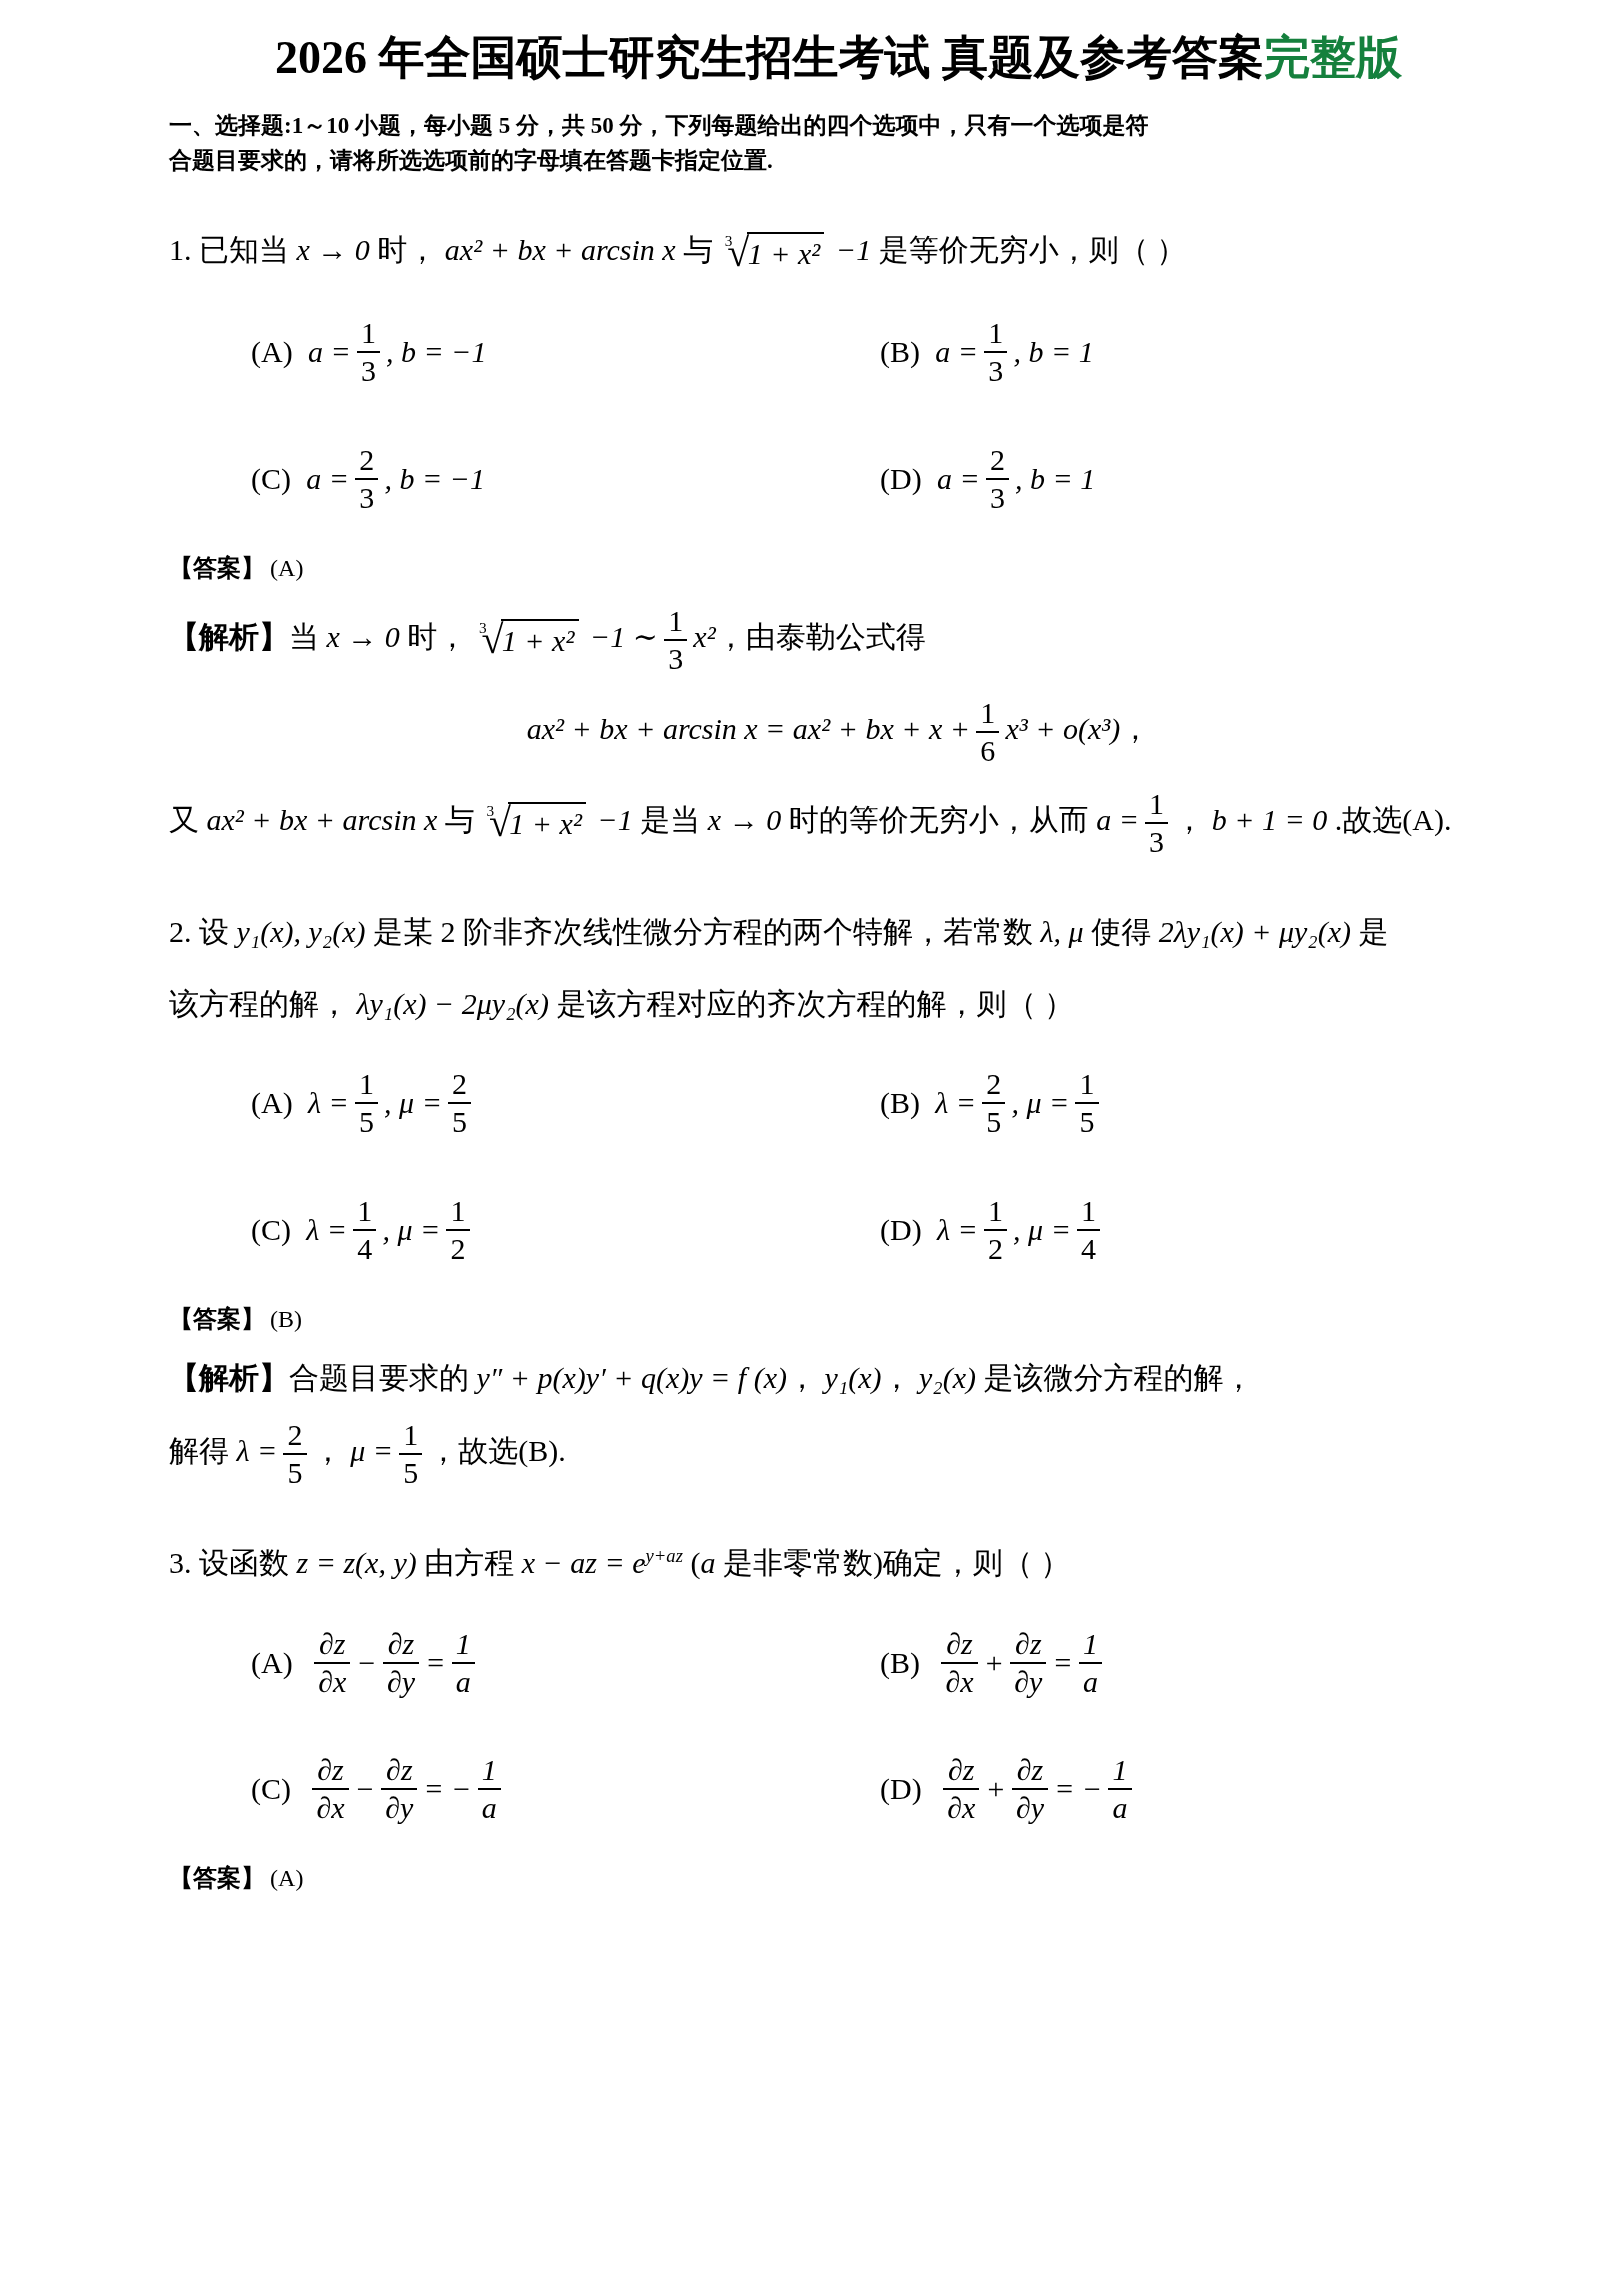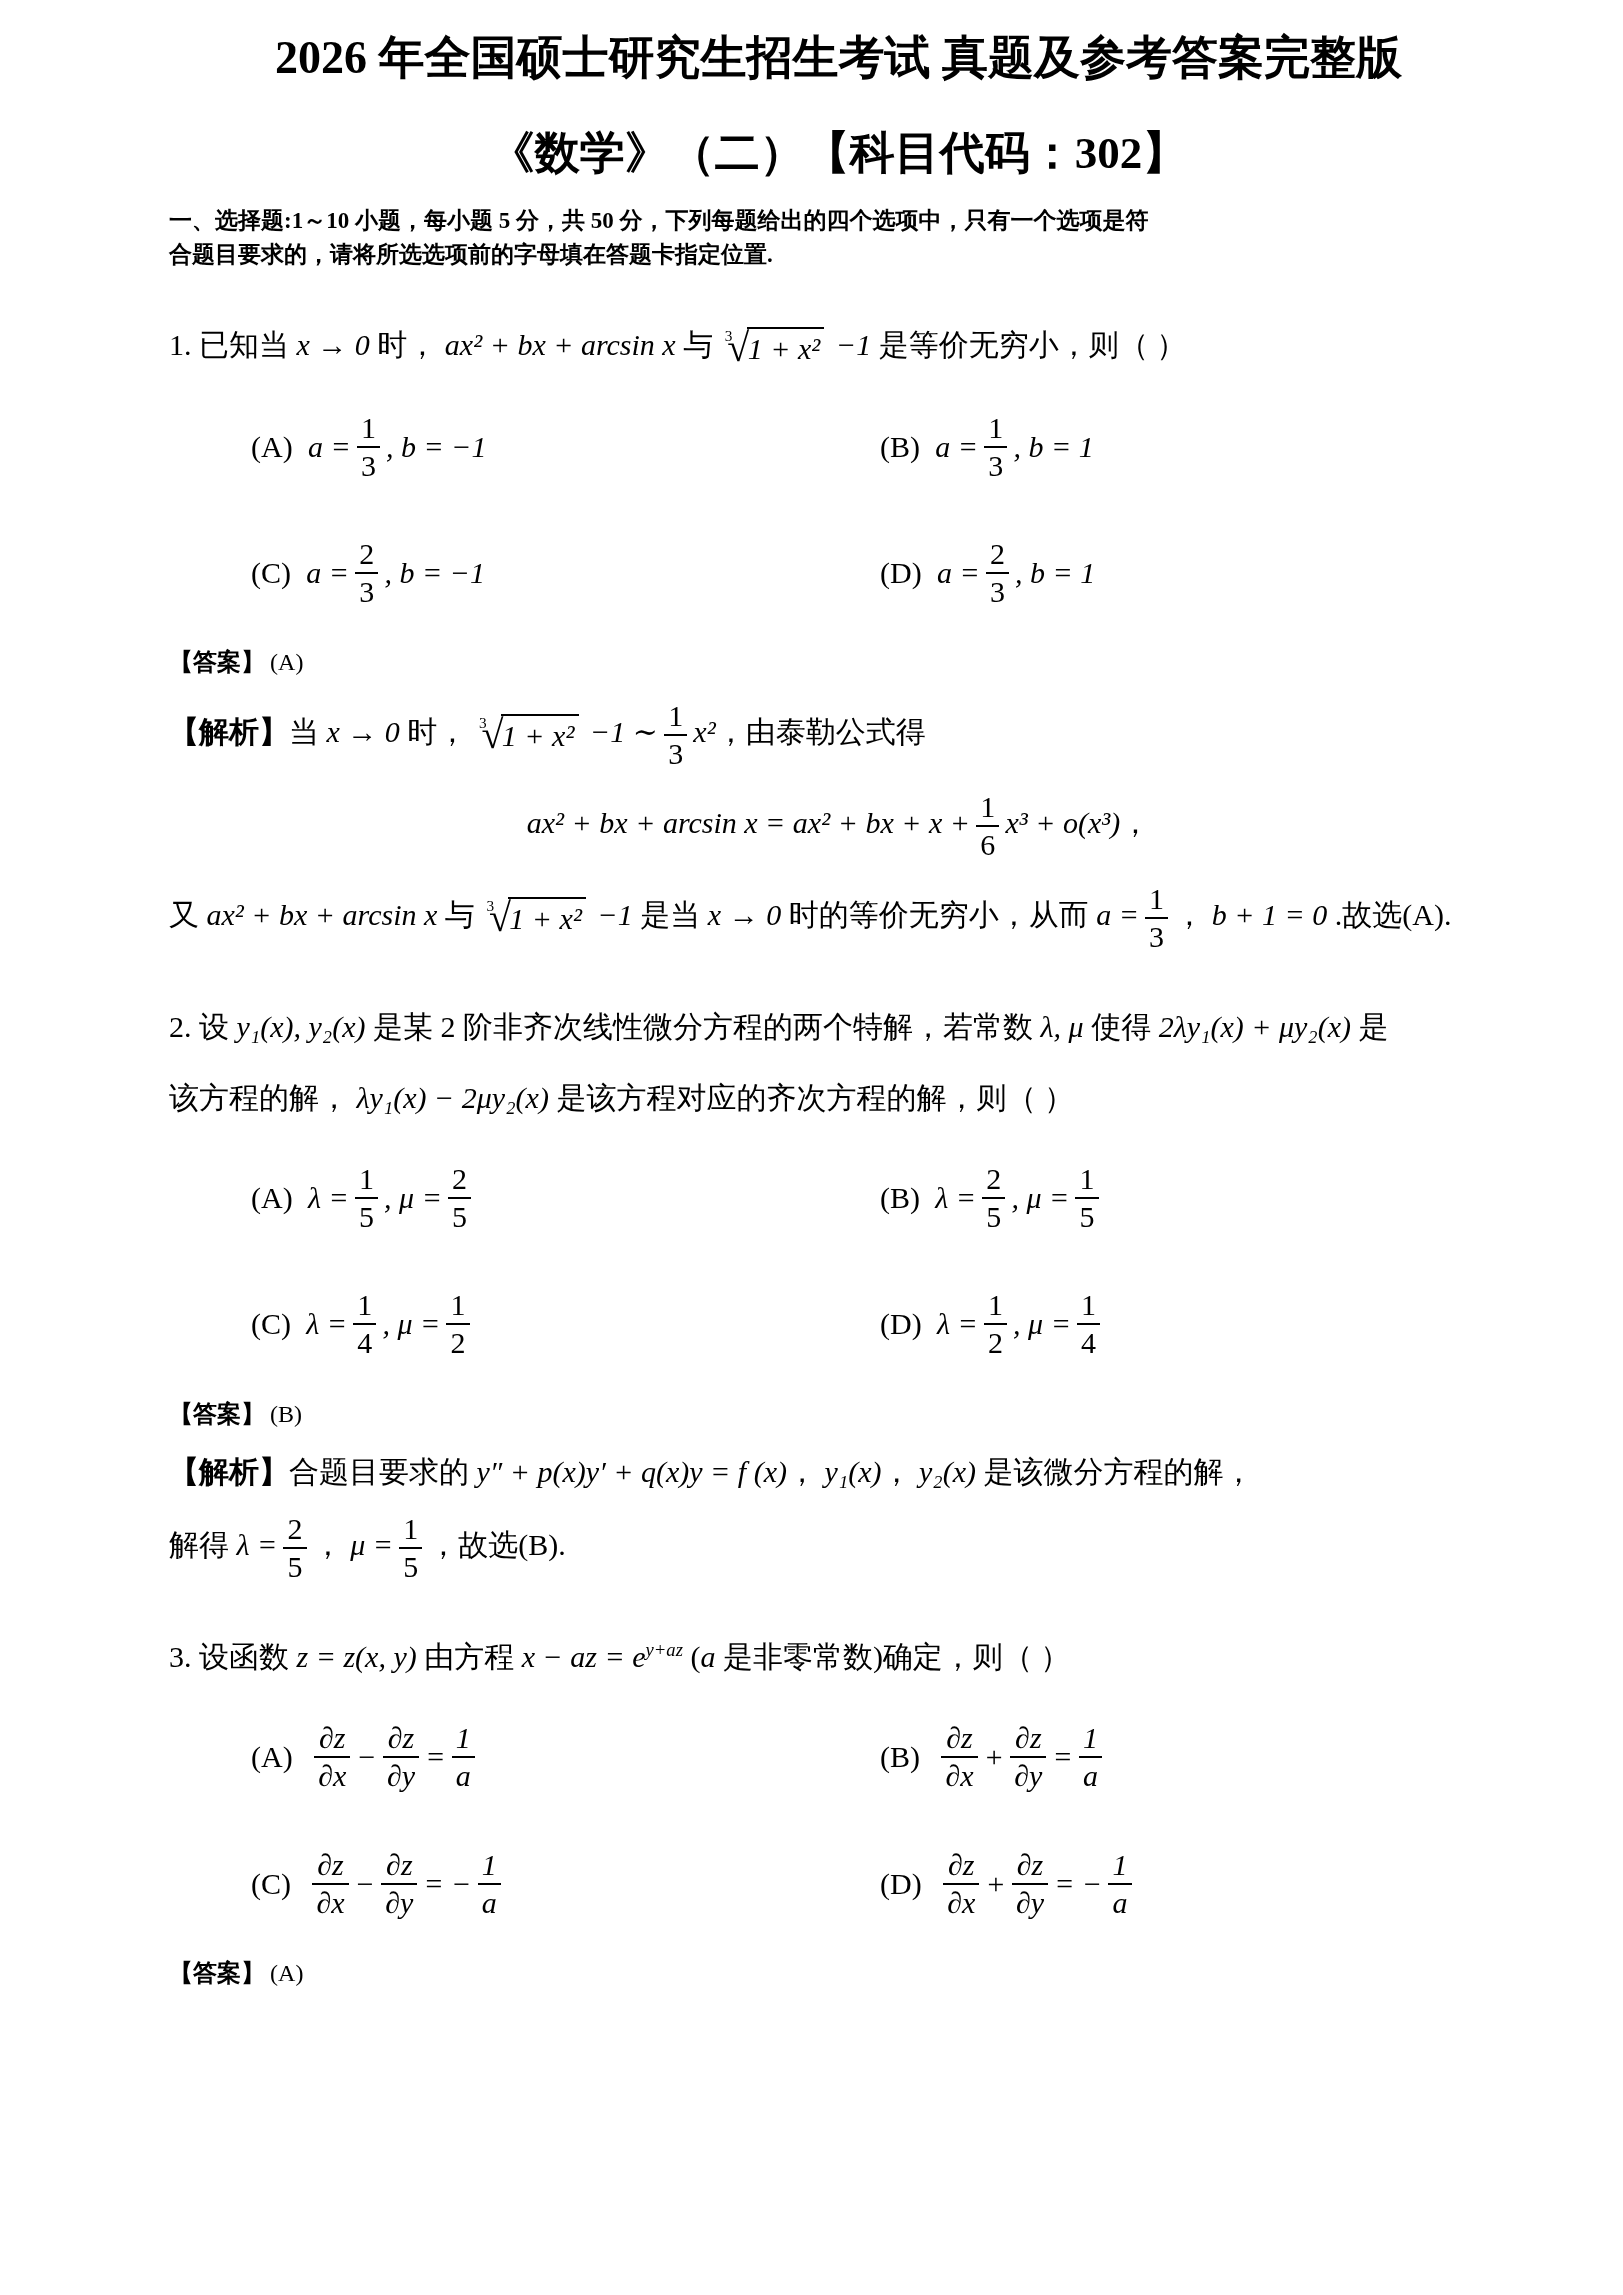--- a/index.html
+++ b/index.html
@@ -5,21 +5,21 @@
   html,body{margin:0;padding:0;background:#ffffff;}
   body{
     width:1623px;height:2295px;overflow:hidden;color:#000;
     font-family:"Liberation Serif","DejaVu Serif",serif;
   }
   .page{padding:28px 115px 31px 169px;}
   h1.title{
     margin:0;text-align:center;font-size:46px;font-weight:bold;line-height:1.3;
     white-space:nowrap;
   }
-  h1 .purple{color:#000000;}
+  h1 .purple{color:#15803d;}
   h2.subtitle{
     margin:36px 0 0 0;text-align:center;font-size:45px;font-weight:bold;line-height:1.3;
   }
   .intro{
     margin:21.5px 0 0 0;font-size:23px;font-weight:bold;line-height:1.5;
   }
   .question{margin-top:49px;}
   .line{font-size:30px;line-height:1.5;margin-top:17.4px;}
   .stem{margin-top:16px;}
   .stem + .stem{margin-top:26.6px;}
@@ -49,21 +49,20 @@
   .root .radsym{font-size:40px;line-height:1.05;font-style:normal;}
   .root .radbody{border-top:2.6px solid #000;line-height:1.25;padding:1px 4.1px 0 1px;margin-left:-2.6px;}
   sup.exp{font-size:0.62em;vertical-align:super;line-height:1;}
 </style>
 </head>
 <body>
 
 <div class="page">
   <h1 class="title"><span>2026 年全国硕士研究生招生考试 真题及参考答案</span><span class="purple">完整版</span></h1>
 
-  <h2 class="subtitle">《数学》（二）【科目代码：302】</h2>
 
   <p class="intro"><span>一、选择题:1～10 小题，每小题 5 分，共 50 分，下列每题给出的四个选项中，只有一个选项是符</span><br><span>合题目要求的，请将所选选项前的字母填在答题卡指定位置.</span></p>
 
   <div id="questions">
       <section class="question">
         <div class="line stem"><span class="txt">1. 已知当 </span><span class="mi">x → 0</span><span class="txt"> 时， </span><span class="mi">ax² + bx + arcsin x</span><span class="txt"> 与 </span><span class="root">
             <span class="deg">3</span>
             <span class="radsym">√</span>
             <span class="radbody mi"><span class="mi">1 + x²</span></span>
           </span><span class="mi"> −1 </span><span class="txt">是等价无穷小，则（      ）</span></div>

